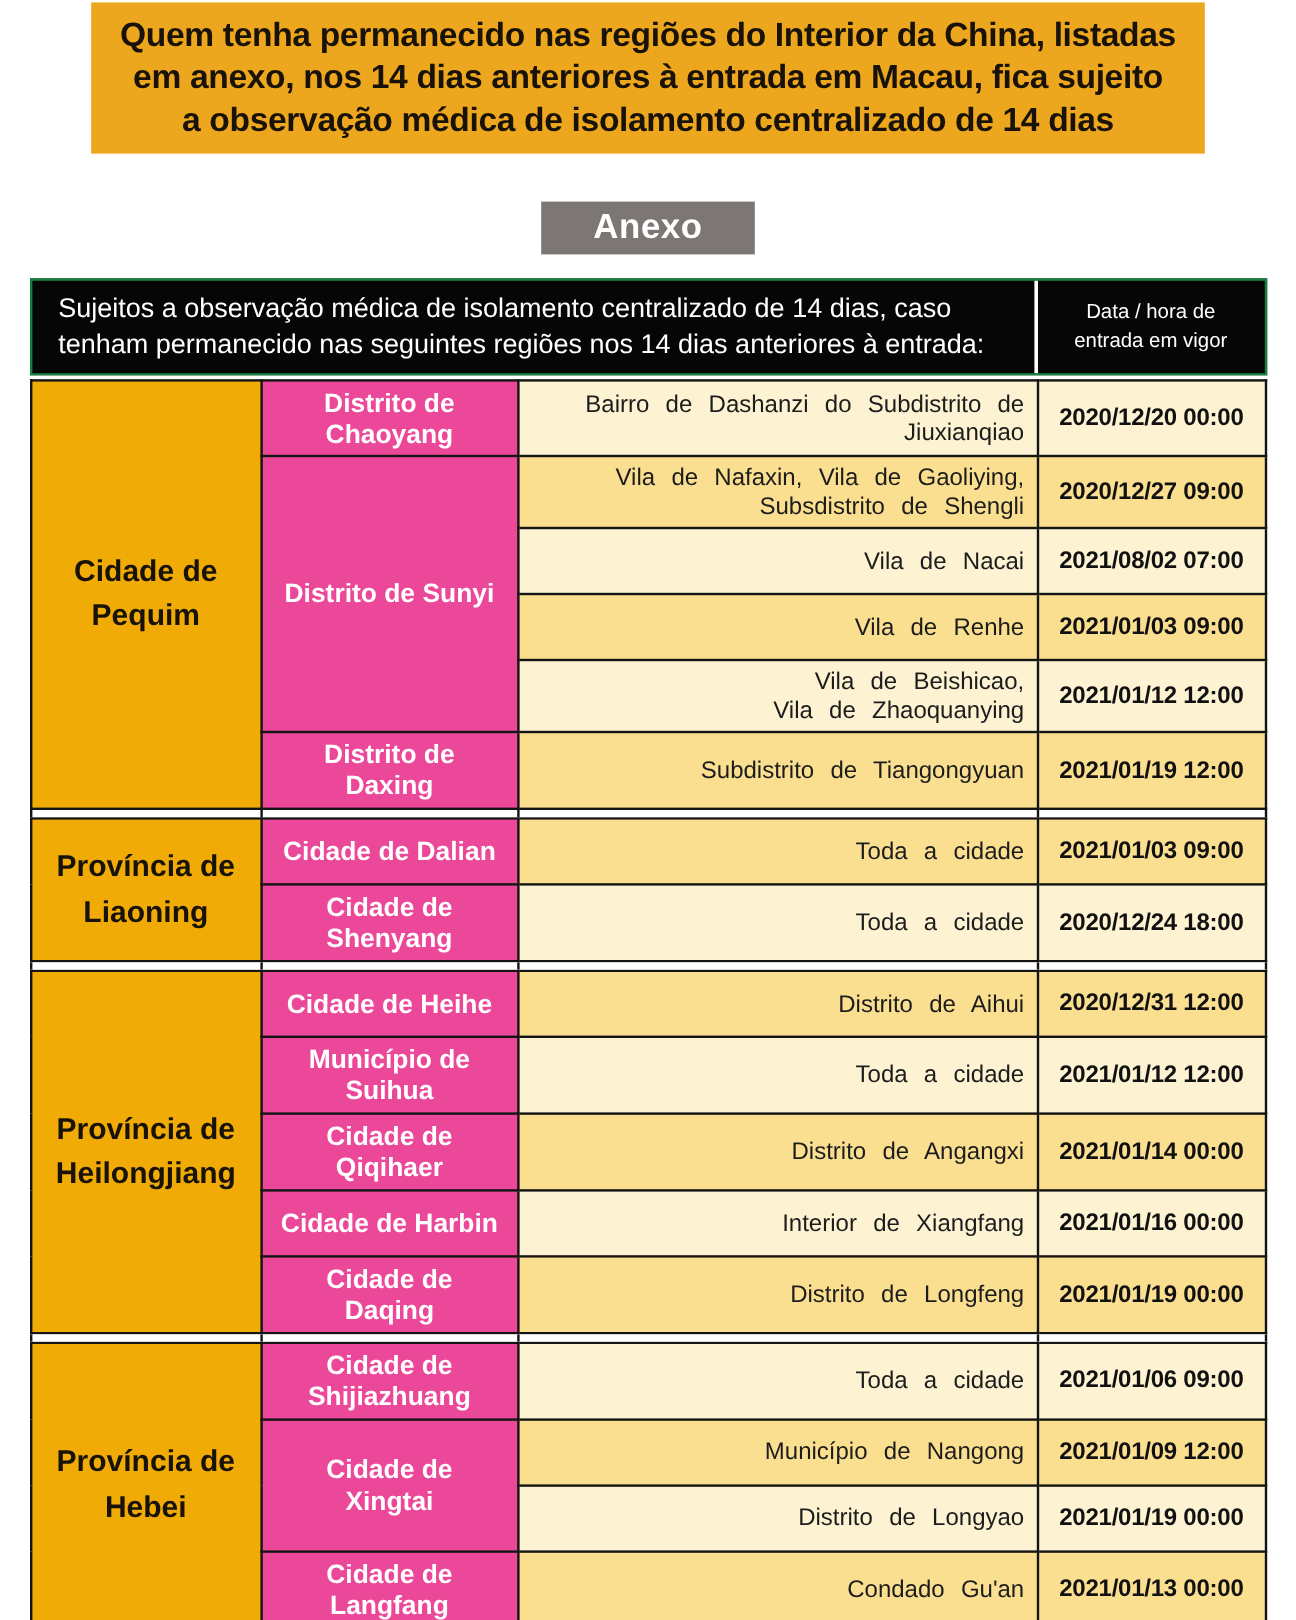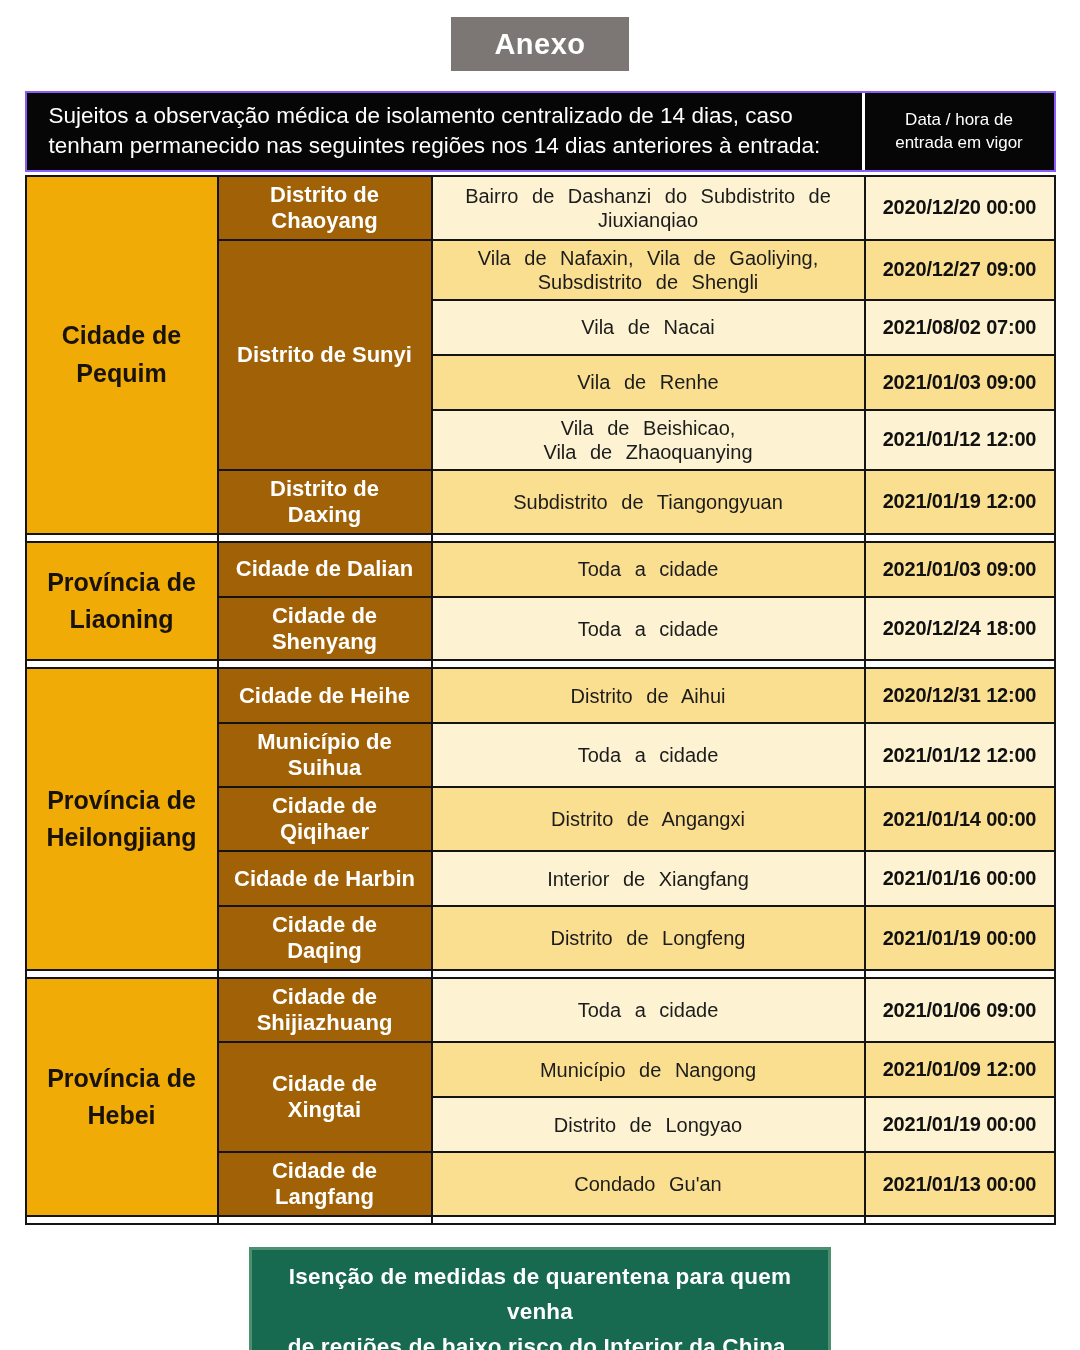--- a/index.html
+++ b/index.html
@@ -12,30 +12,30 @@
   
   .banner {
     width:928px; margin:2px auto 0; background:#EDA71E;
     padding:9px 18px 11px; text-align:center;
     font-size:28px; font-weight:700; line-height:1.26;
     letter-spacing:-0.3px; color:#181208; white-space:pre-line;
   }
 
   
   .anexo {
-    width:178px; height:54px; margin:17px auto 0;
+    width:178px; height:44px; margin:40px auto 0;
     background:#7C7774; color:#ffffff; font-size:29px; font-weight:700;
     display:flex; align-items:center; justify-content:center;
     letter-spacing:0.5px;
   }
 
   
   .table-frame { width:1031px; margin:20px auto 0; }
   .thead {
-    display:flex; background:#060606; border:2px solid #8b5cf6;
+    display:flex; background:#060606; border:2px solid #15803d;
     align-items:stretch;
   }
   .thead .main {
     flex:1; color:#fff; font-size:22.5px; line-height:1.35;
     padding:8px 10px 8px 22px; white-space:pre-line;
   }
   .thead .divider { width:3px; background:#ffffff; }
   .thead .datecol {
     width:189px; color:#fff; font-size:17px; line-height:1.4;
     display:flex; align-items:center; justify-content:center;
@@ -46,25 +46,25 @@
   table.sec { width:100%; border-collapse:collapse; table-layout:fixed; }
   table.sec td { border:2px solid #141414; vertical-align:middle; }
   col.c1 { width:192px; } col.c2 { width:214px; }
   col.c3 { width:433px; } col.c4 { width:190px; }
 
   td.prov {
     background:#F0AB07; color:#181208; font-weight:700; font-size:25px;
     text-align:center; white-space:pre-line; line-height:1.5;
   }
   td.dist {
-    background:#a16207; color:#ffffff; font-weight:700; font-size:22px;
+    background:#ec4899; color:#ffffff; font-weight:700; font-size:22px;
     text-align:center; white-space:pre-line; line-height:1.18; padding:5px 4px;
   }
   td.reg {
-    font-size:20px; color:#1c1c1c; text-align:center;
+    font-size:20px; color:#1c1c1c; text-align:right;
     white-space:pre-line; line-height:1.2; padding:5px 10px;
     word-spacing:0.4em;
     margin-top:16px;
   }
   td.date {
     font-size:20px; font-weight:700; color:#111; text-align:center;
     padding:15px 2px; letter-spacing:-0.2px;
   }
   .light { background:#FDF3D2; }
   .dark  { background:#FBDF90; }
@@ -83,20 +83,23 @@
     border:3px solid #4C9070; color:#ffffff; text-align:center;
     font-size:22.5px; font-weight:700; line-height:1.55;
     padding:10px 14px; white-space:pre-line; letter-spacing:0.2px;
   }
 </style>
 </head>
 <body>
 
 <div id="page">
 
+  <div class="banner">Quem tenha permanecido nas regiões do Interior da China, listadas
+em anexo, nos 14 dias anteriores à entrada em Macau, fica sujeito
+a observação médica de isolamento centralizado de 14 dias</div>
 
   <div class="anexo">Anexo</div>
 
   <div class="table-frame">
 
     <div class="thead">
       <div class="main">Sujeitos a observação médica de isolamento centralizado de 14 dias, caso
 tenham permanecido nas seguintes regiões nos 14 dias anteriores à entrada:</div>
       <div class="divider"></div>
       <div class="datecol">Data / hora de

